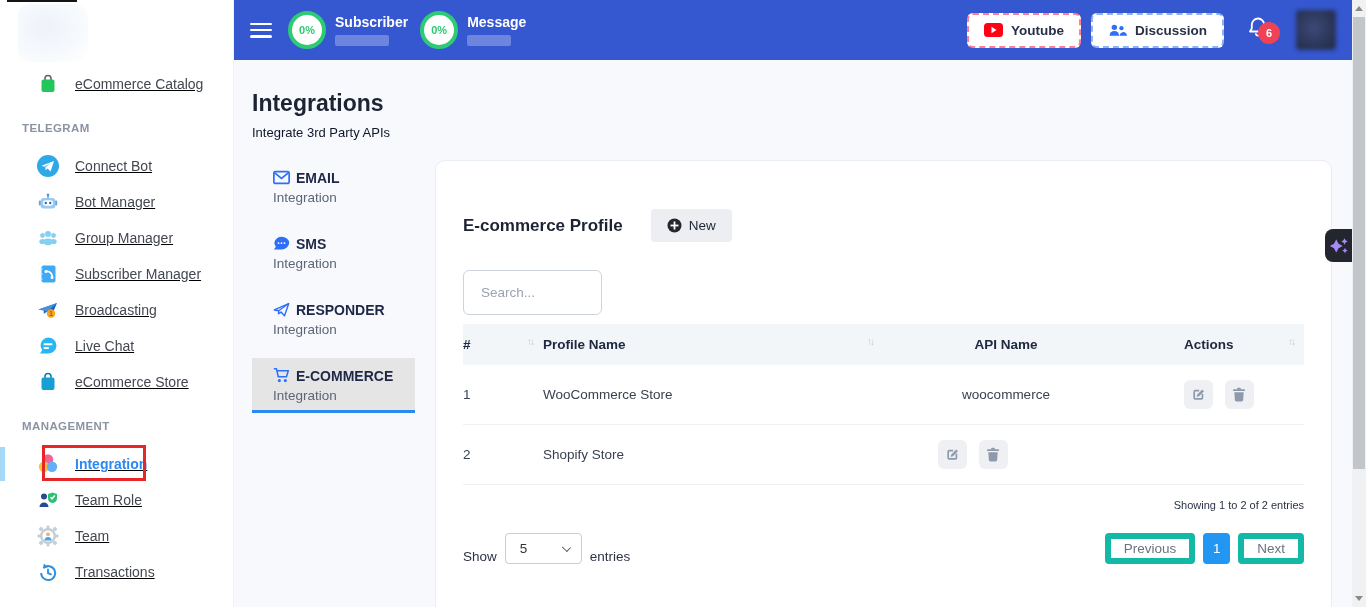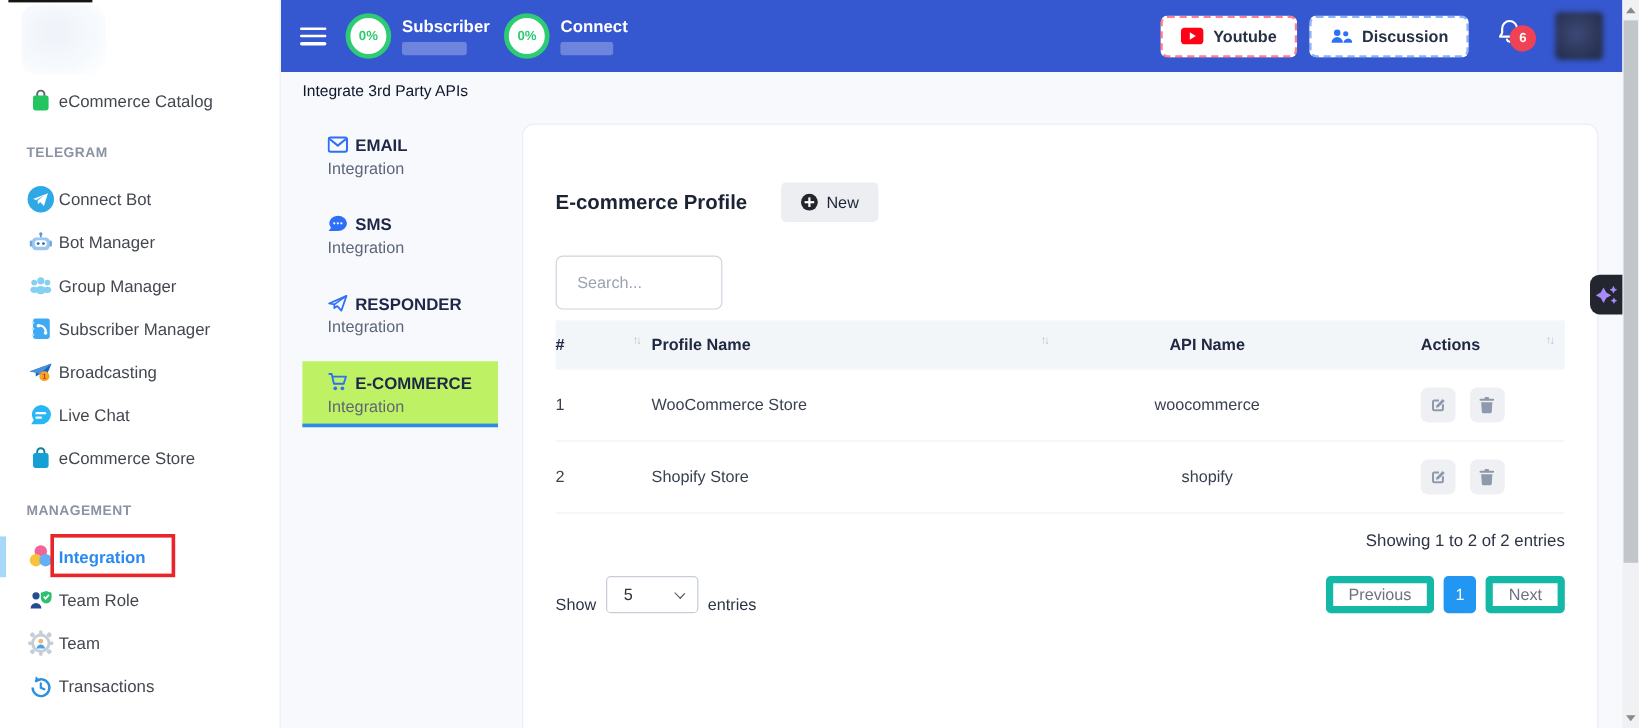--- a/index.html
+++ b/index.html
@@ -12,21 +12,21 @@
   .sb-arrow { position:absolute; left:3px; width:0; height:0; border-left:4px solid transparent; border-right:4px solid transparent; }
   .sb-arrow.up { top:6px; border-bottom:5px solid #8a8a8a; }
   .sb-arrow.down { bottom:6px; border-top:5px solid #8a8a8a; }
   .sb-thumb { position:absolute; top:17px; left:1px; width:12px; height:452px; background:#c2c5ca; }
 
   
   .sidebar { position:absolute; left:0; top:0; width:234px; height:607px; background:#fff; border-right:1px solid #edf0f6; z-index:20; }
   .logo-line { position:absolute; left:7px; top:0; width:70px; height:2px; background:#141414; }
   .logo-blob { position:absolute; left:18px; top:4px; width:70px; height:58px; background:radial-gradient(ellipse at 40% 40%, #eef2f9 0%, #f7fafd 60%, #ffffff 100%); border-radius:12px; }
   .side-list { padding-top:66px; }
-  .side-item { position:relative; display:flex; align-items:center; height:36px; padding-left:22px; gap:3px; cursor:pointer; }
+  .side-item { position:relative; display:flex; align-items:center; height:36px; padding-left:36px; gap:15px; cursor:pointer;text-decoration:underline; }
   .side-item .lbl { font-size:14px; color:#43474f; }
   .side-item.active .lbl { color:#2a8af0; font-weight:bold; }
   .side-ind { position:absolute; left:0; top:1px; width:5px; height:34px; background:#a6d9f7; }
   .side-section { margin-top:12px; padding:8px 0 8px 22px; font-size:11.5px; letter-spacing:.4px; color:#8b93a3; font-weight:bold; }
   .side-group { margin-top:6px; }
   .sicon { width:24px; height:24px; flex:0 0 24px; }
   .ann-box { position:absolute; left:42px; top:-1px; width:104px; height:36px; border:3px solid #e8262a; pointer-events:none; }
 
   
   .topbar { position:absolute; left:234px; top:0; right:14px; height:60px; background:#3557d0; display:flex; align-items:center; padding:0 16px 0 16px; z-index:10; }
@@ -46,21 +46,21 @@
 
   
   .content { position:absolute; left:234px; top:60px; right:14px; bottom:0; padding:0 0 0 18px; }
   .page-title { margin-top:30px; font-size:23px; font-weight:bold; color:#1c2333; }
   .page-subtitle { margin-top:8px; font-size:13px; color:#0f172a; }
   .layout { display:flex; margin-top:20px; align-items:flex-start; }
 
   
   .subnav { width:163px; flex:0 0 163px; }
   .subnav-item { padding:9px 0 10px 21px; margin-bottom:11px; cursor:pointer; }
-  .subnav-item.active { background:#bef264; border-bottom:3px solid #2a8af0; padding-bottom:7px; }
+  .subnav-item.active { background:#e5e5e5; border-bottom:3px solid #2a8af0; padding-bottom:7px; }
   .subnav-title { display:flex; align-items:center; gap:6px; font-size:14px; font-weight:bold; color:#1e2746; }
   .subnav-sub { margin-top:4px; font-size:13.5px; color:#5c6678; }
   .nicon { width:17px; height:17px; }
 
   
   .card { flex:1; margin-left:20px; margin-right:20px; background:#fff; border:1px solid #e9edf4; border-radius:10px; min-height:620px; padding:48px 27px 27px 27px; }
   .card-head { display:flex; align-items:center; gap:28px; }
   .card-title { font-size:17px; font-weight:bold; color:#1c2333; }
   .new-btn { display:flex; align-items:center; gap:7px; background:#eceef1; border:none; border-radius:4px; padding:9px 16px; font-size:13.5px; color:#1d2636; cursor:pointer; font-family:inherit; }
   .search-input { margin-top:28px; width:139px; height:45px; border:1px solid #cdd4de; border-radius:6px; padding:0 12px 0 17px; font-size:13.5px; color:#333; outline:none; font-family:inherit; }
@@ -77,21 +77,21 @@
   .cell.c-actions { padding-left:55px; }
   .sort { position:absolute; right:10px; top:12px; font-size:10px; color:#c3c7d1; letter-spacing:-2px; }
   .act-btn { display:inline-flex; align-items:center; justify-content:center; width:29px; height:29px; border-radius:6px; background:#eef0f4; border:none; cursor:pointer; margin-right:8px; }
 
   
   .tfoot { display:flex; justify-content:space-between; margin-top:14px; }
   .show-wrap { display:flex; align-items:flex-end; gap:8px; margin-top:10px; font-size:13.5px; color:#2c3345; }
   .select { position:relative; width:77px; height:31px; border:1px solid #c6cdd8; border-radius:4px; background:#fff; font-size:13.5px; color:#333; display:flex; align-items:center; padding-left:14px; cursor:pointer; }
   .select .chev { position:absolute; right:11px; top:10px; width:7px; height:7px; border-right:1.6px solid #555; border-bottom:1.6px solid #555; transform:rotate(45deg) scale(1,.85); }
   .foot-right { display:flex; flex-direction:column; align-items:flex-end; }
-  .showing-info { font-size:14px; color:#2c3345; }
+  .showing-info { font-size:11px; color:#2c3345; }
   .pagination { display:flex; gap:8px; margin-top:22px; }
   .page-btn { height:31px; border:6px solid #14b8a6; background:#fff; color:#6b7280; border-radius:4px; font-size:13.5px; padding:0 13px; cursor:pointer; font-family:inherit; }
   .page-btn.current { background:#2196f3; border-color:#2196f3; color:#fff; width:27px; padding:0; }
 
   
   .ai-fab { position:absolute; right:14px; top:229px; width:27px; height:33px; background:#23262e; border-radius:8px 0 0 8px; z-index:95; display:flex; align-items:center; justify-content:center; cursor:pointer; }
 </style>
 </head>
 <body>
 
@@ -247,21 +247,21 @@
       <div>
         <div class="stat-label">Subscriber</div>
         <div class="stat-redact"></div>
       </div>
     </div>
     <div class="stat">
       <div class="stat-circle">
           <span>0%</span>
         </div>
       <div>
-        <div class="stat-label">Connect</div>
+        <div class="stat-label">Message</div>
         <div class="stat-redact" style="width:44px;"></div>
       </div>
     </div>
 
     <div class="tb-spacer"></div>
 
     <button class="tb-btn youtube">
       <svg width="19" height="14" viewBox="0 0 19 14">
         <rect width="19" height="14" rx="3.5" fill="#ff0015"></rect>
         <path d="M7.5 3.8 L12.5 7 L7.5 10.2 Z" fill="#fff"></path>
@@ -283,20 +283,21 @@
         <path d="M12 3.5 a6.2 6.2 0 0 0 -6.2 6.2 V13.5 L4 16.5 H20 L18.2 13.5 V9.7 A6.2 6.2 0 0 0 12 3.5 Z" fill="none" stroke="#fff" stroke-width="1.8" stroke-linejoin="round"></path>
         <path d="M9.8 19 a2.3 2.3 0 0 0 4.4 0" fill="none" stroke="#fff" stroke-width="1.8" stroke-linecap="round"></path>
       </svg>
       <div class="bell-badge">6</div>
     </div>
 
     <div class="avatar"></div>
   </header>
 
   <main class="content">
+    <h1 class="page-title">Integrations</h1>
     <div class="page-subtitle">Integrate 3rd Party APIs</div>
 
     <div class="layout">
 
       <div class="subnav">
         <div class="subnav-item">
           <div class="subnav-title">
             <svg class="nicon" viewBox="0 0 20 16">
               <rect x="1" y="1" width="18" height="14" rx="2" fill="none" stroke="#2d6ff7" stroke-width="2"></rect>
               <path d="M2 2.5 L10 9 L18 2.5" fill="none" stroke="#2d6ff7" stroke-width="2"></path>
@@ -392,21 +393,20 @@
                     <rect x="0.5" y="2.5" width="13" height="1.8" rx="0.9"></rect>
                     <path d="M5 2.8 V1.8 a1 1 0 0 1 1-1 h2 a1 1 0 0 1 1 1 v1 Z"></path>
                     <path d="M2 5.5 h10 l-.6 8.4 a1.6 1.6 0 0 1 -1.6 1.5 H4.2 a1.6 1.6 0 0 1 -1.6-1.5 Z"></path>
                   </svg>
                 </button>
               </div>
             </div>
             <div class="trow">
               <div class="cell">2</div>
               <div class="cell">Shopify Store</div>
-              <div class="cell c-api">shopify</div>
               <div class="cell c-actions">
                 <button class="act-btn">
                   <svg width="15" height="15" viewBox="0 0 16 16" fill="#8e99ab">
                     <path d="M2.5 5 a2 2 0 0 1 2-2 h4.2 v1.8 H4.3 v7 h7 V7.3 h1.8 v4.2 a2 2 0 0 1 -2 2 H4.5 a2 2 0 0 1 -2-2 Z"></path>
                     <path d="M6.5 8.2 L12 2.7 L13.8 4.5 L8.3 10 L6 10.5 Z"></path>
                   </svg>
                 </button>
                 <button class="act-btn">
                   <svg width="14" height="15" viewBox="0 0 14 16" fill="#8e99ab">
                     <rect x="0.5" y="2.5" width="13" height="1.8" rx="0.9"></rect>

